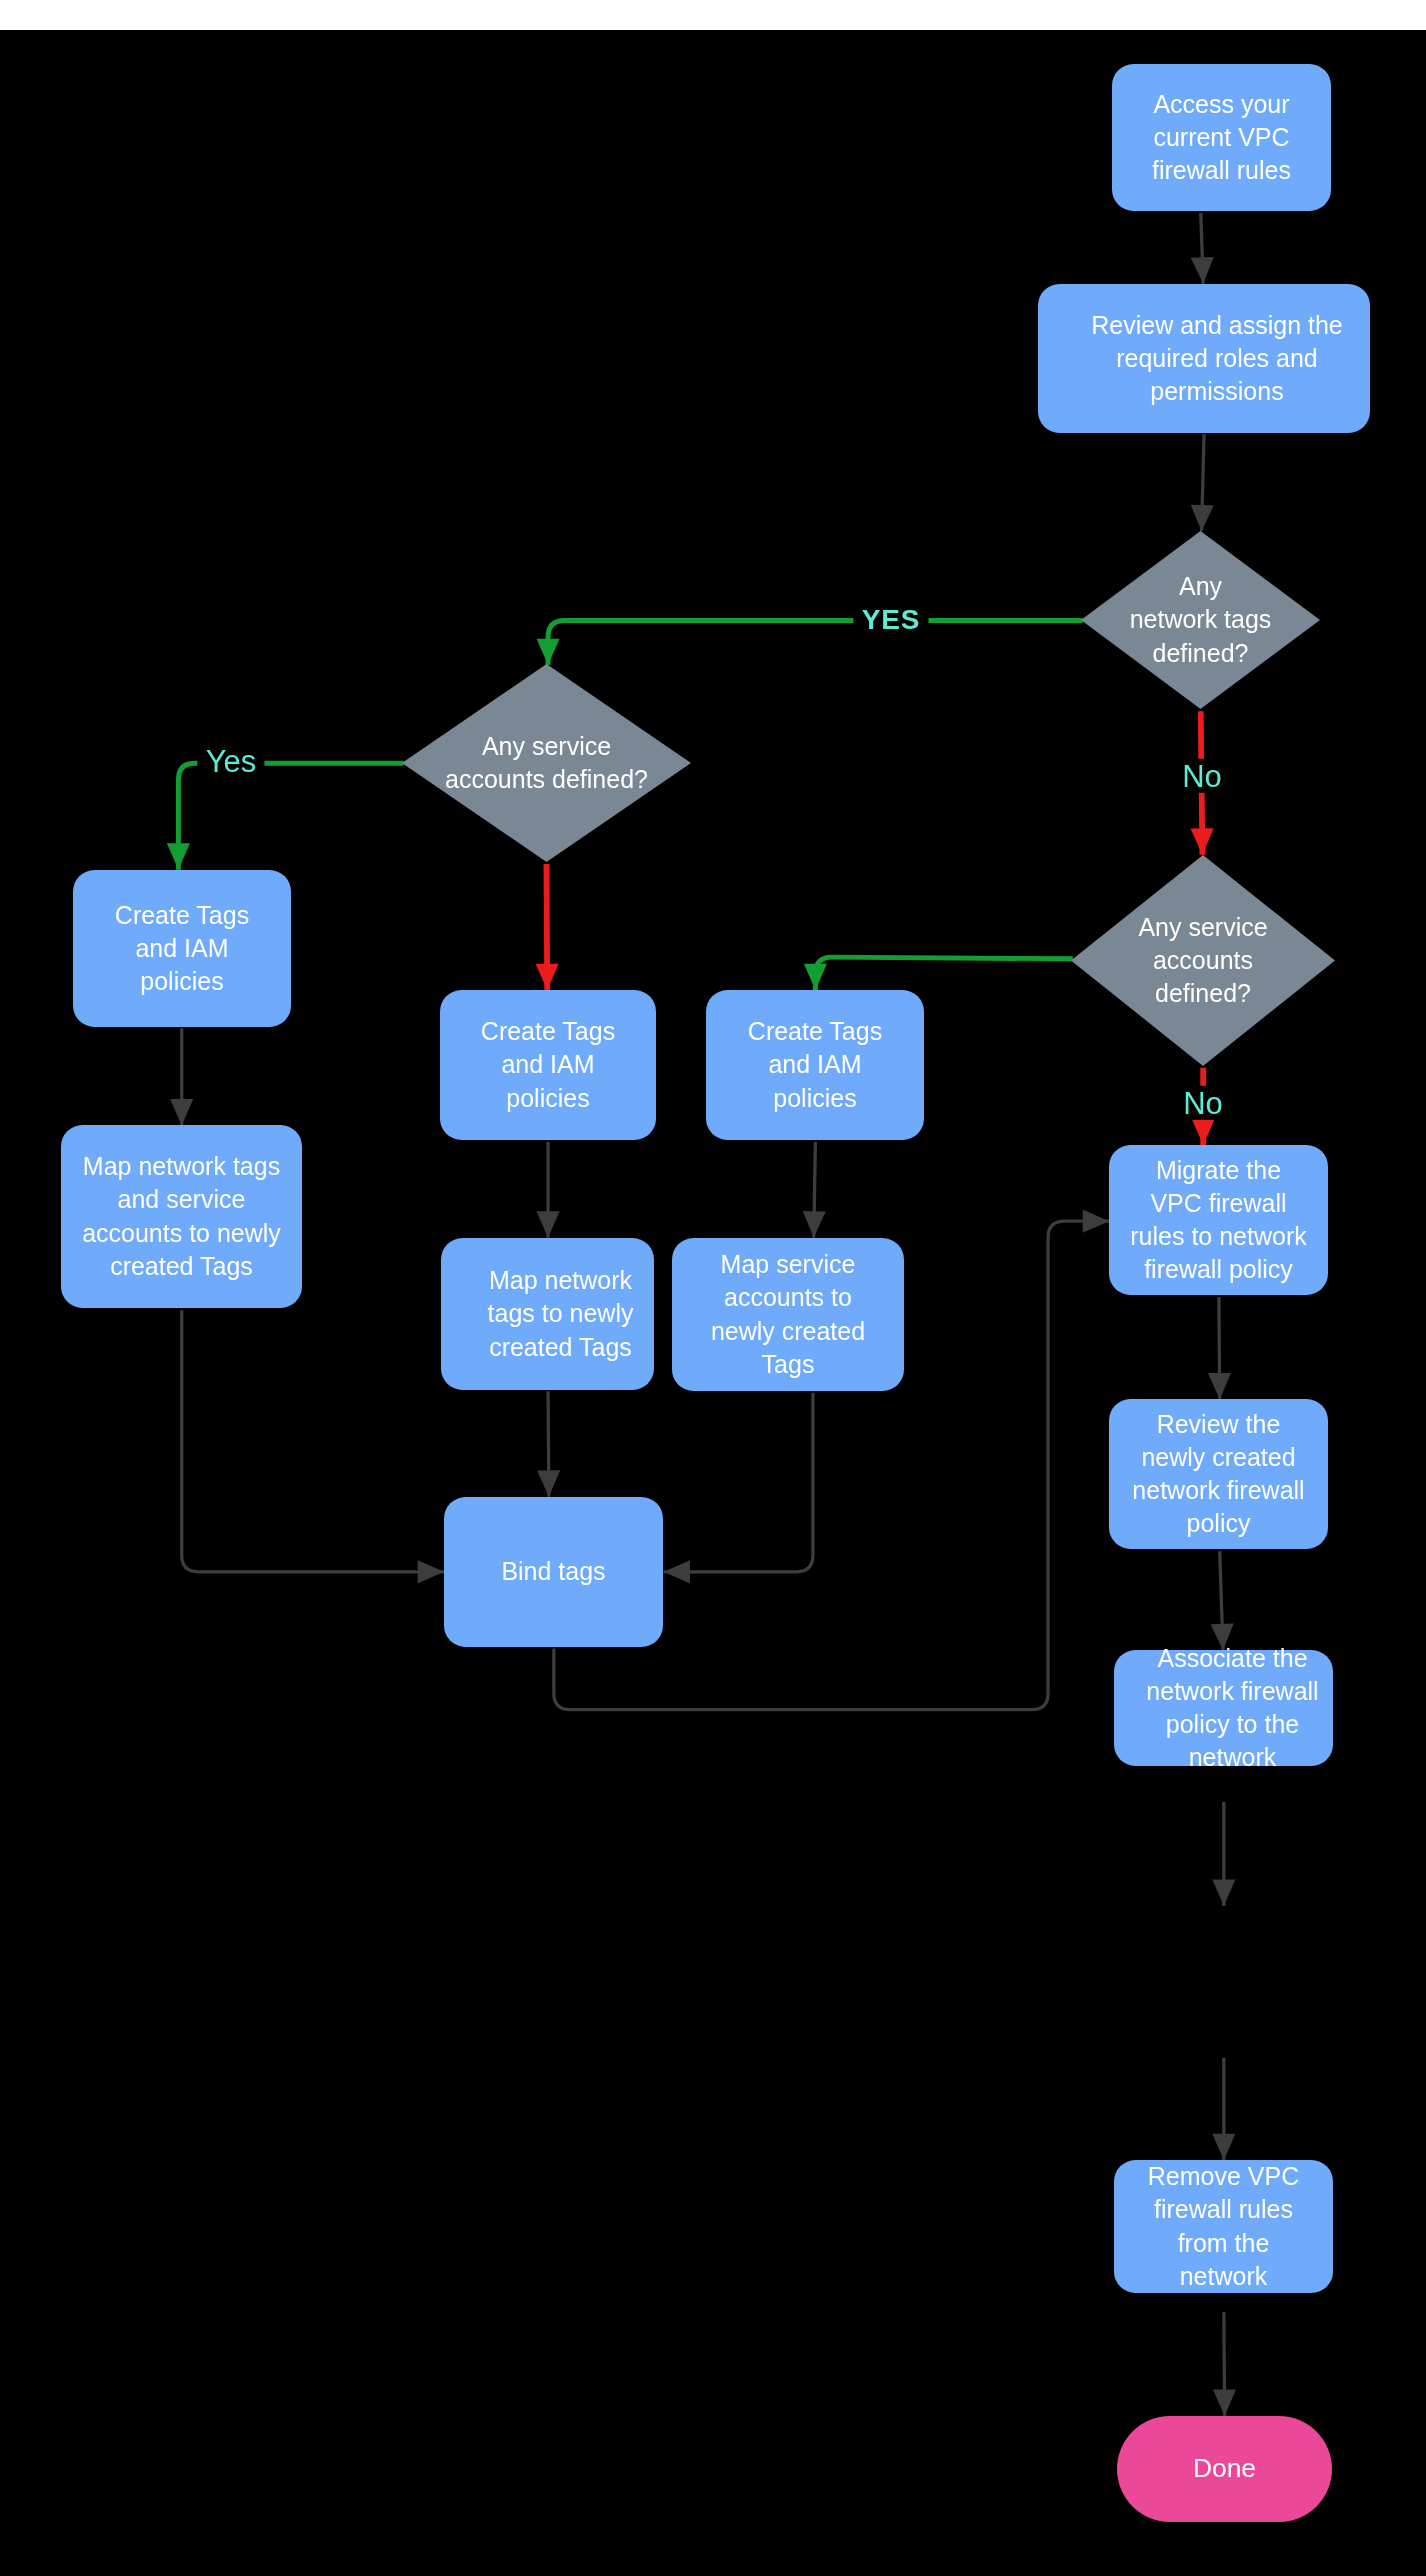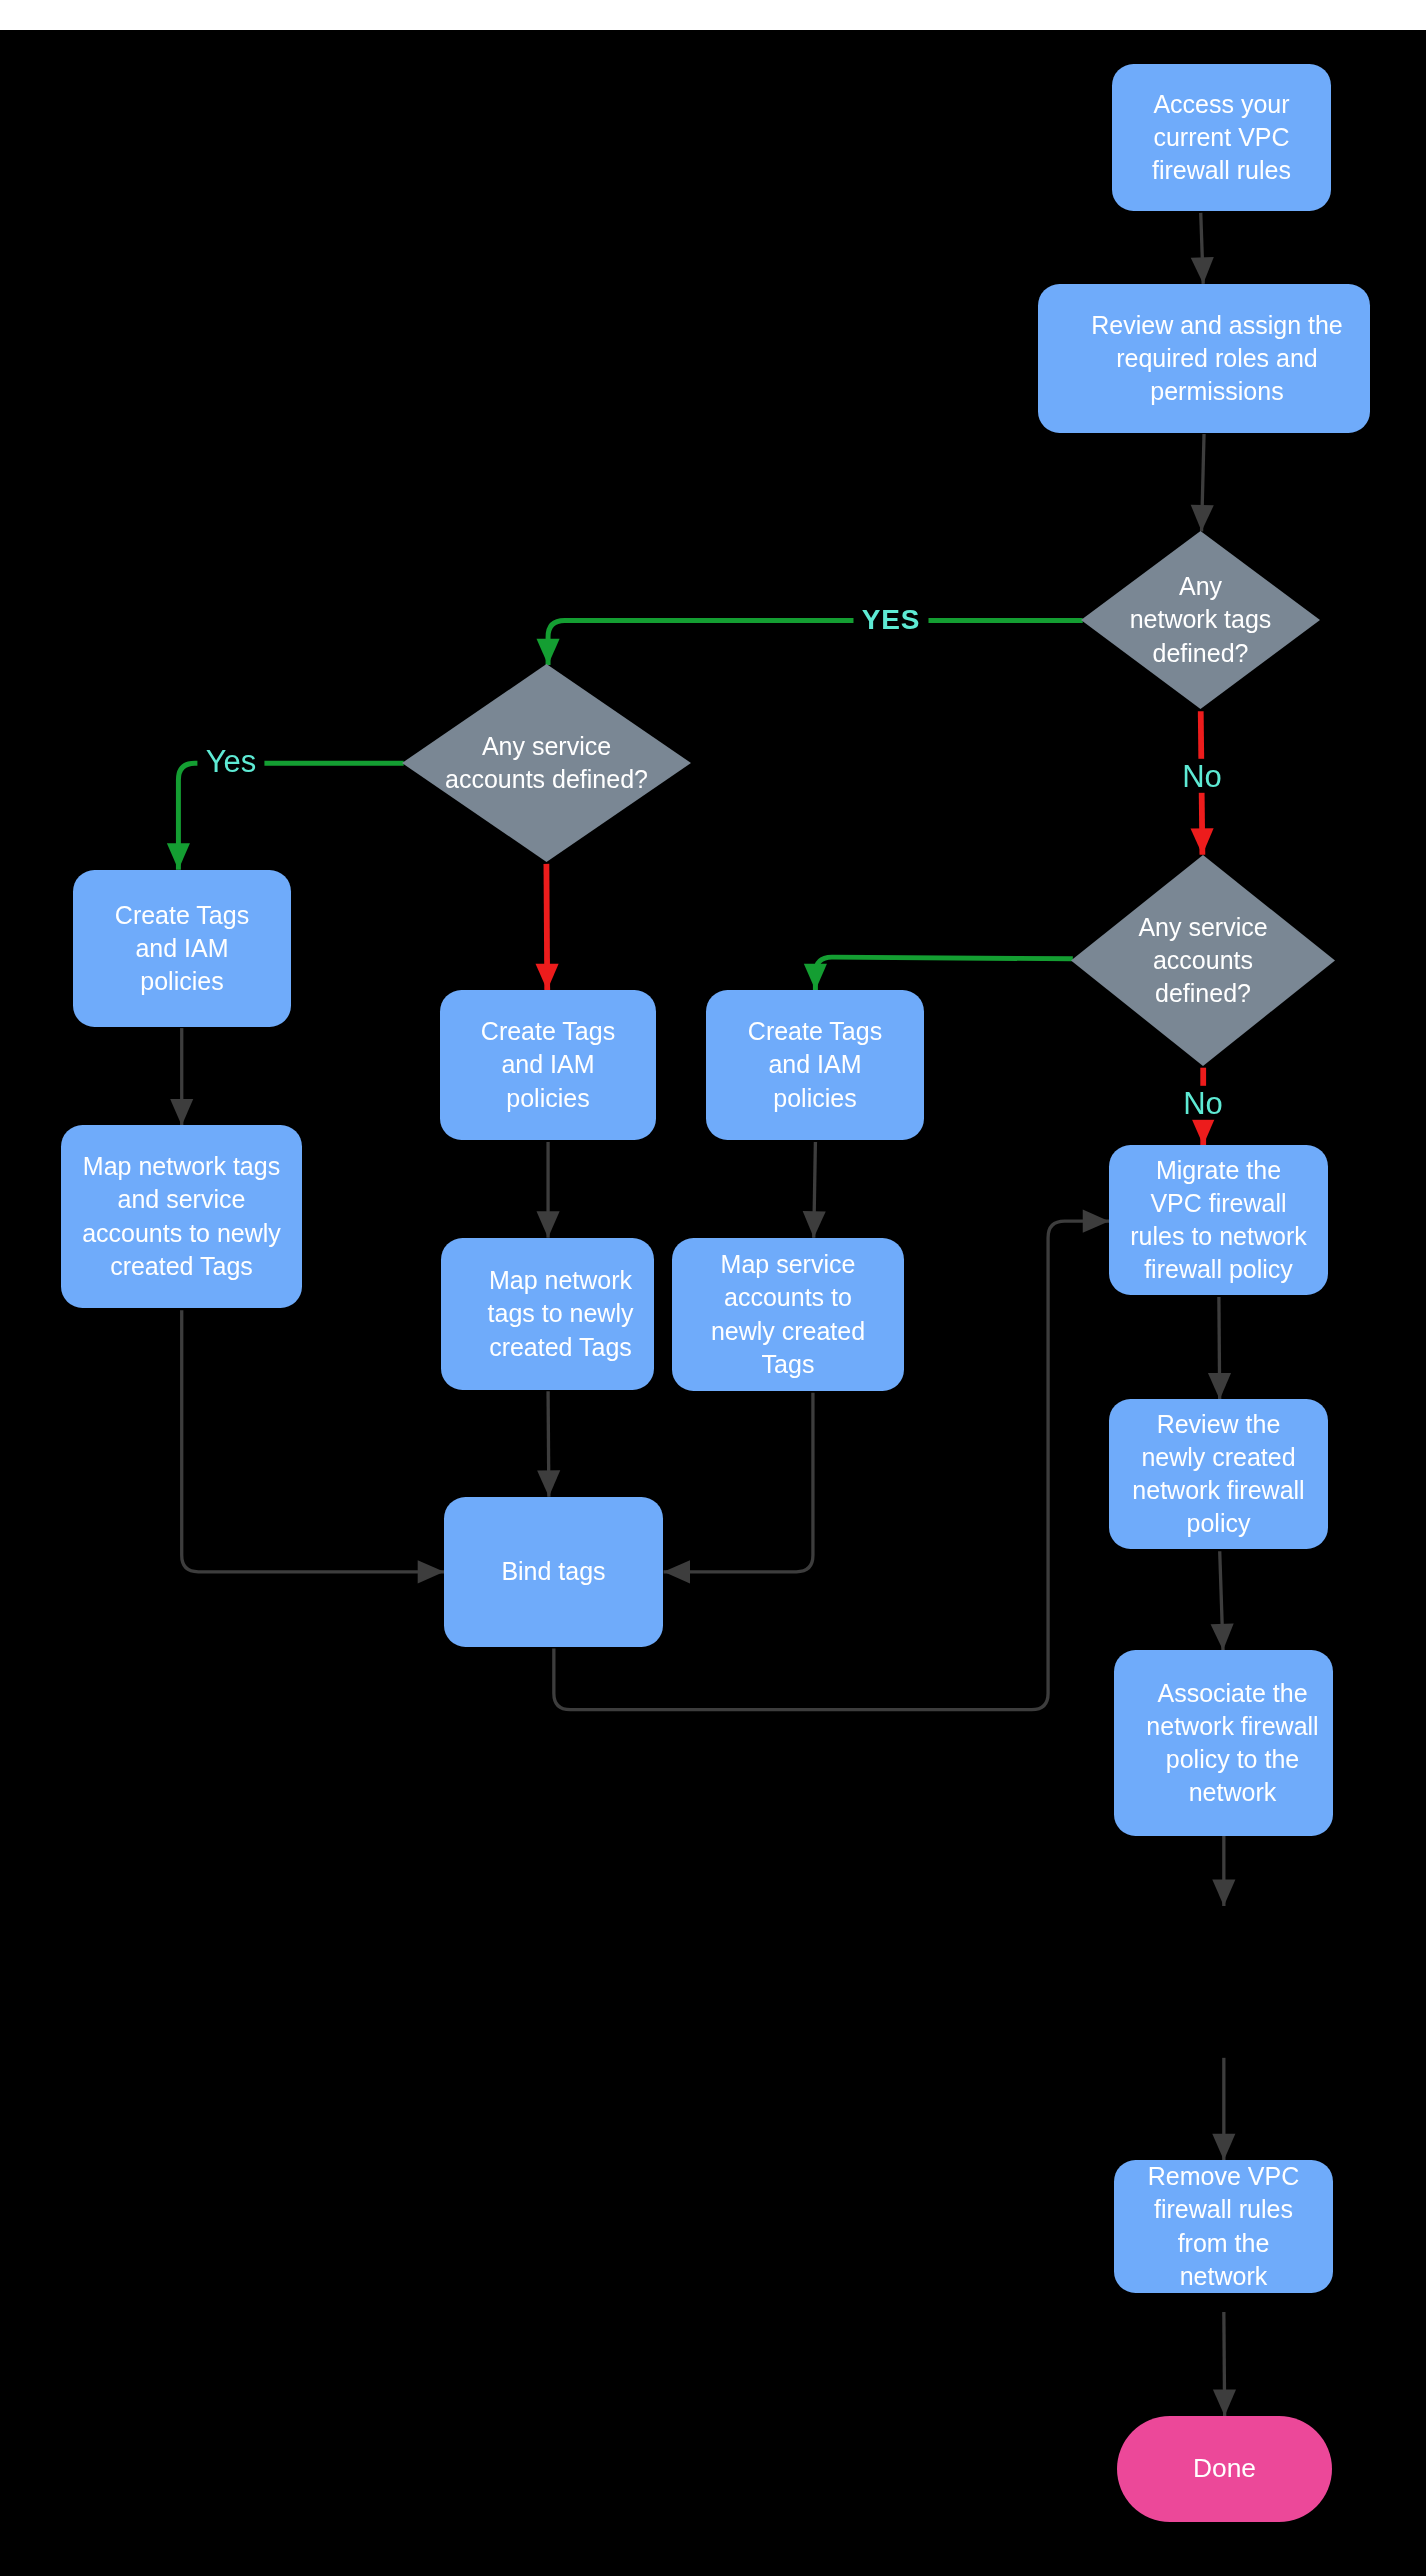--- a/index.html
+++ b/index.html
@@ -137,21 +137,21 @@
 firewall policy</span>
   </div>
 
   <div class="node" style="left:1109px;top:1399px;width:219px;height:150px;">
     <span>Review the
 newly created
 network firewall
 policy</span>
   </div>
 
-  <div class="node" style="left:1114px;top:1650px;width:219px;height:186px;padding-left:28px;">
+  <div class="node" style="left:1114px;top:1650px;width:219px;height:116px;padding-left:28px;">
     <span>Associate the
 network firewall
 policy to the
 network</span>
   </div>
 
 
   <div class="node" style="left:1114px;top:2160px;width:219px;height:133px;">
     <span>Remove  VPC
 firewall rules

